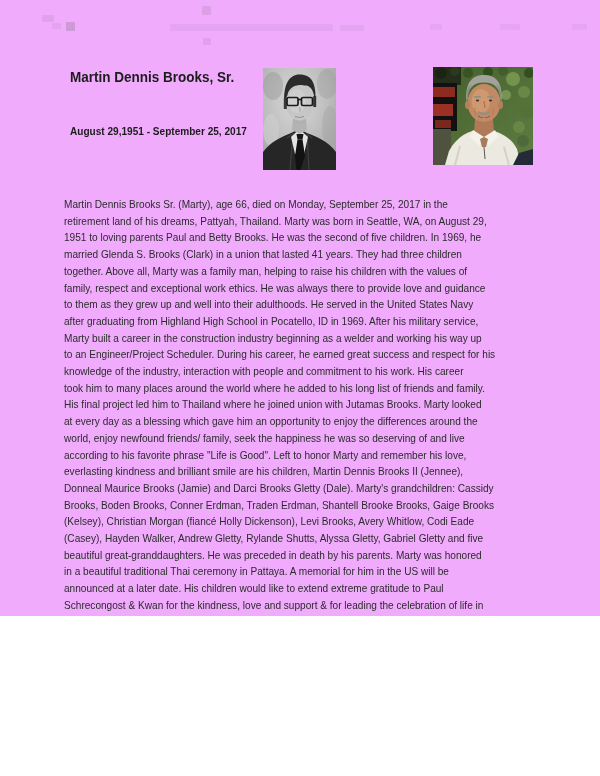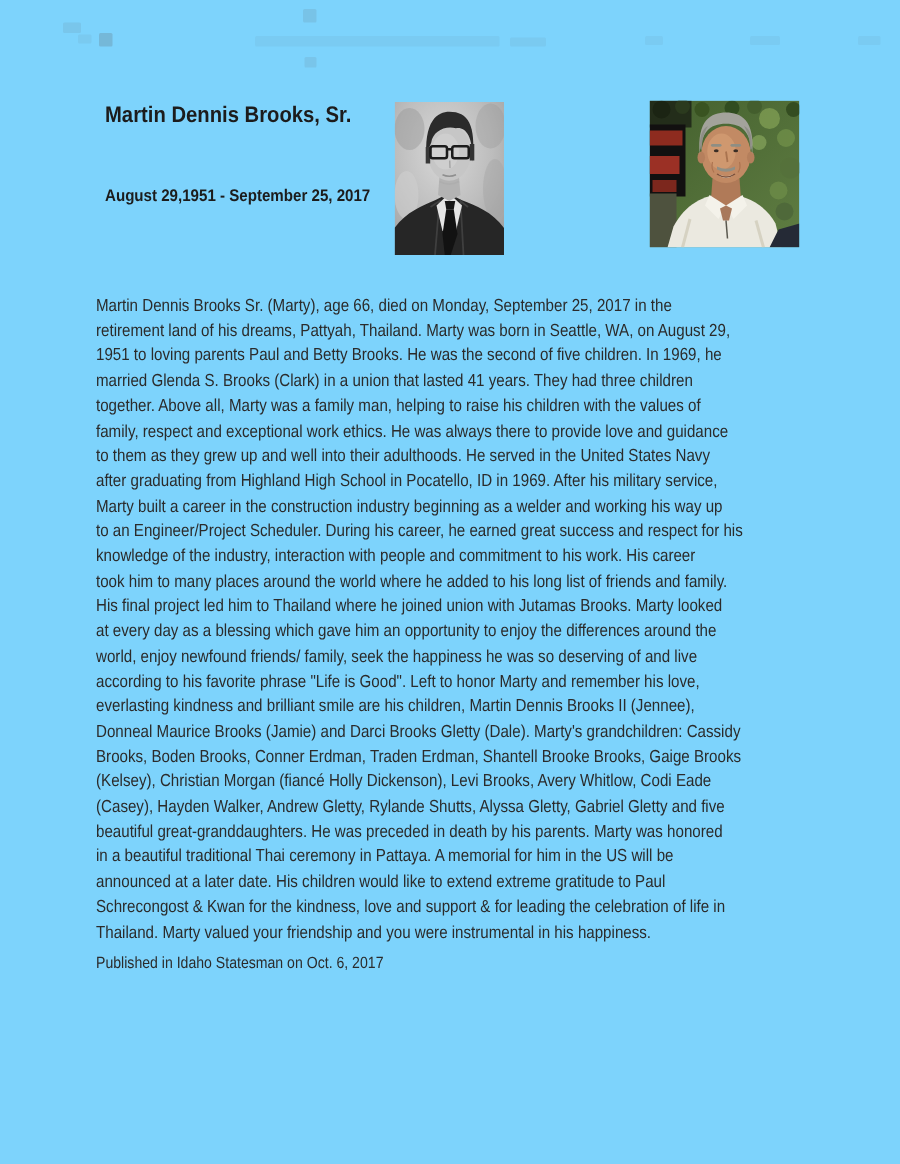--- a/index.html
+++ b/index.html
@@ -3,22 +3,22 @@
 <meta charset="utf-8">
 <style>
   html, body {
     margin: 0;
     padding: 0;
     background: #ffffff;
   }
   .page {
     position: relative;
     width: 600px;
-    height: 776px;
-    background: #7dd3fc;
+    height: 616px;
+    background: #f0abfc;
     overflow: hidden;
     font-family: "Liberation Sans", sans-serif;
   }
   
   .artifact {
     position: absolute;
     background: rgba(90, 90, 90, 0.10);
     border-radius: 1px;
   }
   .a1 { left: 42px;  top: 15px; width: 12px; height: 7px; }

